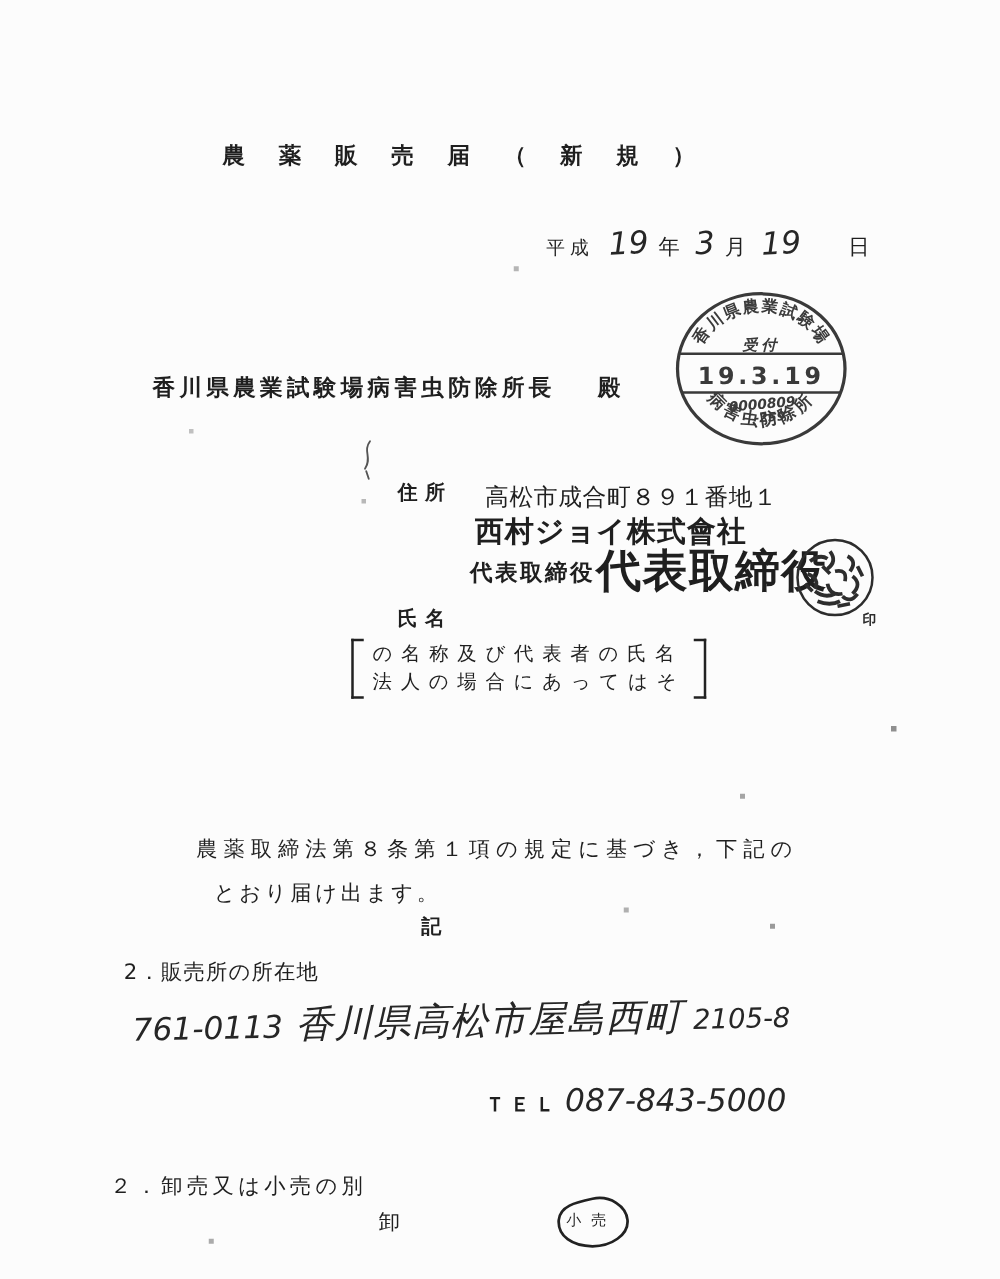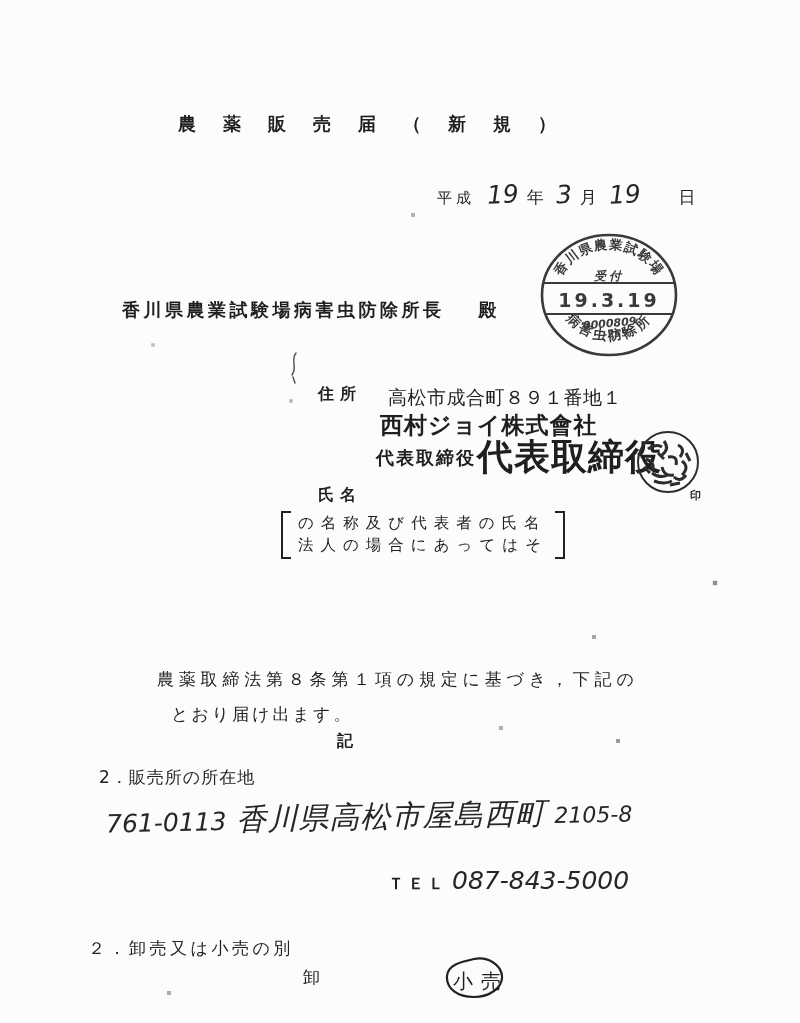--- a/index.html
+++ b/index.html
@@ -56,21 +56,21 @@
   .block { font-size:22px; margin-left:8px; }
 
   .tel-line { position:absolute; left:388px; top:866px; display:flex; align-items:baseline; }
   .tel-label { font-size:16px; font-weight:600; letter-spacing:4px; }
   .tel-num { font-size:25px; margin-left:4px; }
 
   .s2-heading { position:absolute; left:88px; top:937px; font-size:17px; font-weight:500; letter-spacing:3.5px; white-space:nowrap; }
   .opt-wholesale { position:absolute; left:303px; top:966px; font-size:17px; font-weight:500; }
   .opt-retail { position:absolute; left:443px; top:956px; width:64px; height:46px; }
   .select-circle { position:absolute; left:0; top:0; }
-  .opt-retail-text { position:absolute; left:10px; top:12px; font-size:20px; font-weight:500; letter-spacing:8px; white-space:nowrap; }
+  .opt-retail-text { position:absolute; left:10px; top:12px; font-size:12px; font-weight:500; letter-spacing:8px; white-space:nowrap; }
 
   .noise {
     position:absolute; left:0; top:0; width:2px; height:2px; background:transparent;
     box-shadow: 714px 582px 0 1.2px #8f8f8f, 593px 636px 0 1px #a5a5a5,
                 500px 727px 0 1px #b0b0b0, 617px 740px 0 1px #9a9a9a,
                 168px 992px 0 1px #ababab, 412px 214px 0 1px #b5b5b5,
                 290px 400px 0 0.8px #b8b8b8, 152px 344px 0 0.8px #c0c0c0;
   }
 </style>
 </head>

